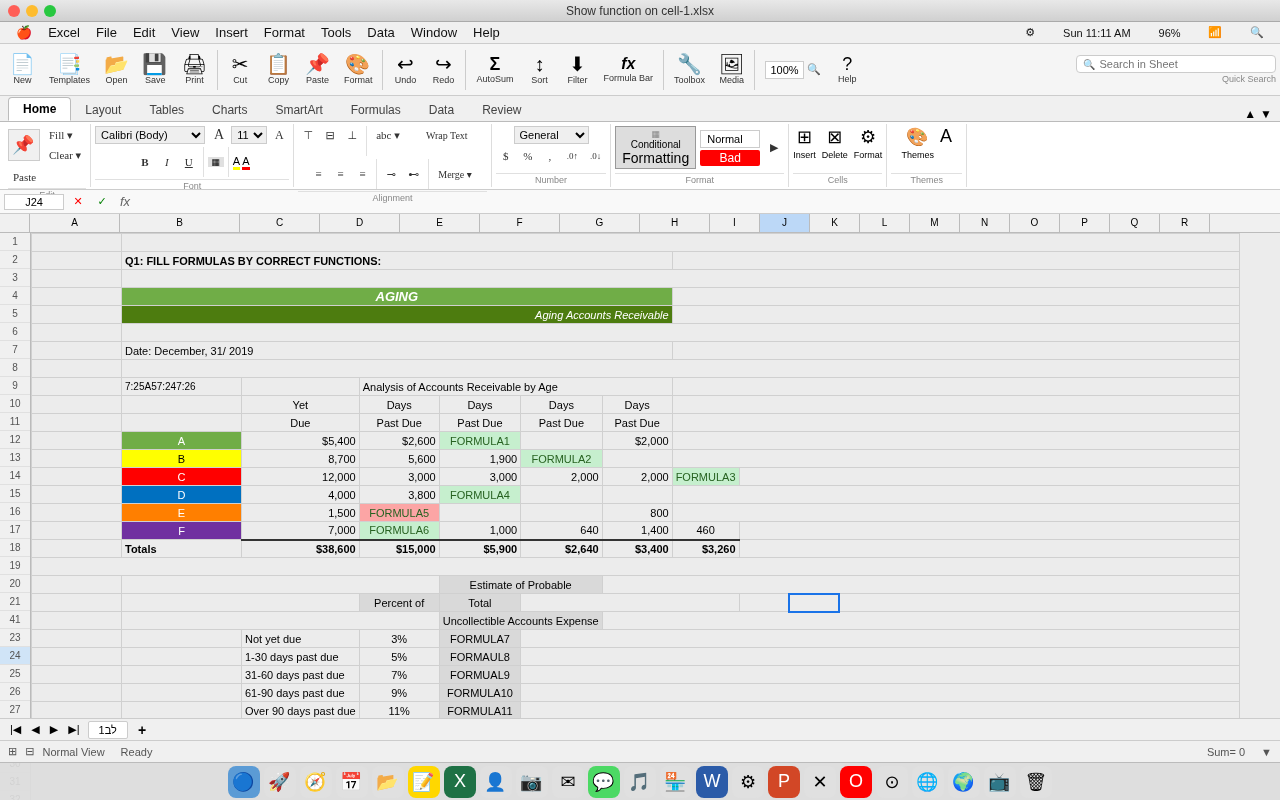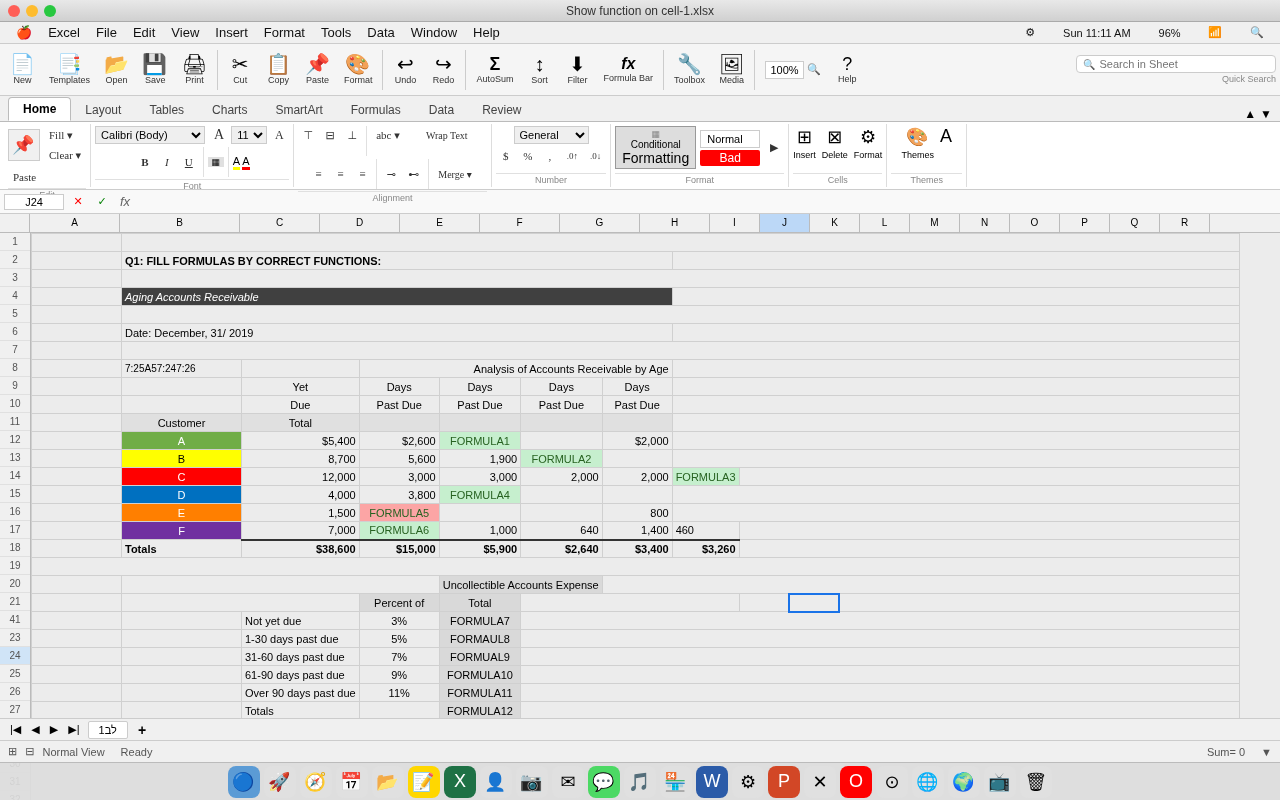--- a/index.html
+++ b/index.html
@@ -657,24 +657,29 @@
             <td></td>
             <td colspan="6" style="font-weight:bold;font-size:11px;">Q1: FILL FORMULAS BY CORRECT FUNCTIONS:</td>
             <td colspan="11"></td>
           </tr>
 
           <tr>
             <td></td>
             <td colspan="17"></td>
           </tr>
 
-
-          <tr>
-            <td></td>
-            <td colspan="6" style="background:#404040;color:white;text-align:left;font-style:italic;">Aging Accounts Receivable</td>
+          <tr>
+            <td></td>
+            <td colspan="6" style="background:#70ad47;color:white;text-align:center;font-size:13px;font-style:italic;font-weight:bold;">AGING</td>
+            <td colspan="11"></td>
+          </tr>
+
+          <tr>
+            <td></td>
+            <td colspan="6" style="background:#4d7c0f;color:white;text-align:right;font-style:italic;">Aging Accounts Receivable</td>
             <td colspan="11"></td>
           </tr>
 
           <tr>
             <td></td>
             <td colspan="17"></td>
           </tr>
 
           <tr>
             <td></td>
@@ -684,21 +689,21 @@
 
           <tr>
             <td></td>
             <td colspan="17"></td>
           </tr>
 
           <tr>
             <td></td>
             <td style="font-size:10px;">7:25A57:247:26</td>
             <td></td>
-            <td colspan="4" style="text-align:right;">Analysis of Accounts Receivable by Age</td>
+            <td colspan="4" style="text-align:left;">Analysis of Accounts Receivable by Age</td>
             <td colspan="11"></td>
           </tr>
 
 
           <tr>
             <td></td>
             <td></td>
             <td style="text-align:center;">Yet</td>
             <td style="text-align:center;">Days</td>
             <td style="text-align:center;">Days</td>
@@ -711,30 +716,20 @@
             <td></td>
             <td></td>
             <td style="text-align:center;">Due</td>
             <td style="text-align:center;">Past Due</td>
             <td style="text-align:center;">Past Due</td>
             <td style="text-align:center;">Past Due</td>
             <td style="text-align:center;">Past Due</td>
             <td colspan="11"></td>
           </tr>
 
-          <tr>
-            <td></td>
-            <td style="text-align:center;background:#e0e0e0;">Customer</td>
-            <td style="text-align:center;background:#e0e0e0;">Total</td>
-            <td style="background:#e0e0e0;"></td>
-            <td style="background:#e0e0e0;"></td>
-            <td style="background:#e0e0e0;"></td>
-            <td style="background:#e0e0e0;"></td>
-            <td colspan="11"></td>
-          </tr>
 
           <tr>
             <td></td>
             <td style="background:#70ad47;color:white;text-align:center;">A</td>
             <td style="text-align:right;">$5,400</td>
             <td style="text-align:right;">$2,600</td>
             <td style="background:#c6efce;text-align:center;color:#276221;">FORMULA1</td>
             <td></td>
             <td style="text-align:right;">$2,000</td>
             <td colspan="11"></td>
@@ -786,57 +781,63 @@
           </tr>
 
           <tr>
             <td></td>
             <td style="background:#7030a0;color:white;text-align:center;">F</td>
             <td style="text-align:right;">7,000</td>
             <td style="background:#c6efce;text-align:center;color:#276221;">FORMULA6</td>
             <td style="text-align:right;">1,000</td>
             <td style="text-align:right;">640</td>
             <td style="text-align:right;">1,400</td>
-            <td style="text-align:left;margin-top:38px;">460</td>
+            <td style="text-align:center;margin-top:38px;">460</td>
             <td colspan="10"></td>
           </tr>
 
           <tr>
             <td></td>
             <td style="font-weight:bold;">Totals</td>
             <td style="text-align:right;font-weight:bold;border-top:2px solid #333;">$38,600</td>
             <td style="text-align:right;font-weight:bold;border-top:2px solid #333;">$15,000</td>
             <td style="text-align:right;font-weight:bold;border-top:2px solid #333;">$5,900</td>
             <td style="text-align:right;font-weight:bold;border-top:2px solid #333;">$2,640</td>
             <td style="text-align:right;font-weight:bold;border-top:2px solid #333;">$3,400</td>
             <td style="text-align:right;font-weight:bold;border-top:2px solid #333;">$3,260</td>
             <td colspan="10"></td>
           </tr>
 
           <tr>
             <td colspan="18"></td>
           </tr>
 
-
           <tr>
             <td></td>
             <td colspan="3"></td>
-            <td colspan="2" style="text-align:center;background:#d9d9d9;">Uncollectible Accounts Expense</td>
+            <td colspan="2" style="text-align:center;background:#d9d9d9;">Estimate of Probable</td>
             <td colspan="12"></td>
           </tr>
 
           <tr>
             <td></td>
             <td colspan="2"></td>
             <td style="text-align:center;background:#d9d9d9;">Percent of</td>
             <td style="text-align:center;background:#d9d9d9;">Total</td>
             <td colspan="3"></td>
             <td></td>
             <td style="border:2px solid #1a73e8;"></td>
             <td colspan="8"></td>
+          </tr>
+
+          <tr>
+            <td></td>
+            <td colspan="3"></td>
+            <td colspan="2" style="text-align:center;background:#d9d9d9;">Uncollectible Accounts Expense</td>
+            <td colspan="12"></td>
           </tr>
 
 
           <tr>
             <td></td>
             <td></td>
             <td>Not yet due</td>
             <td style="text-align:center;">3%</td>
             <td style="background:#d9d9d9;text-align:center;">FORMULA7</td>
             <td colspan="13"></td>

